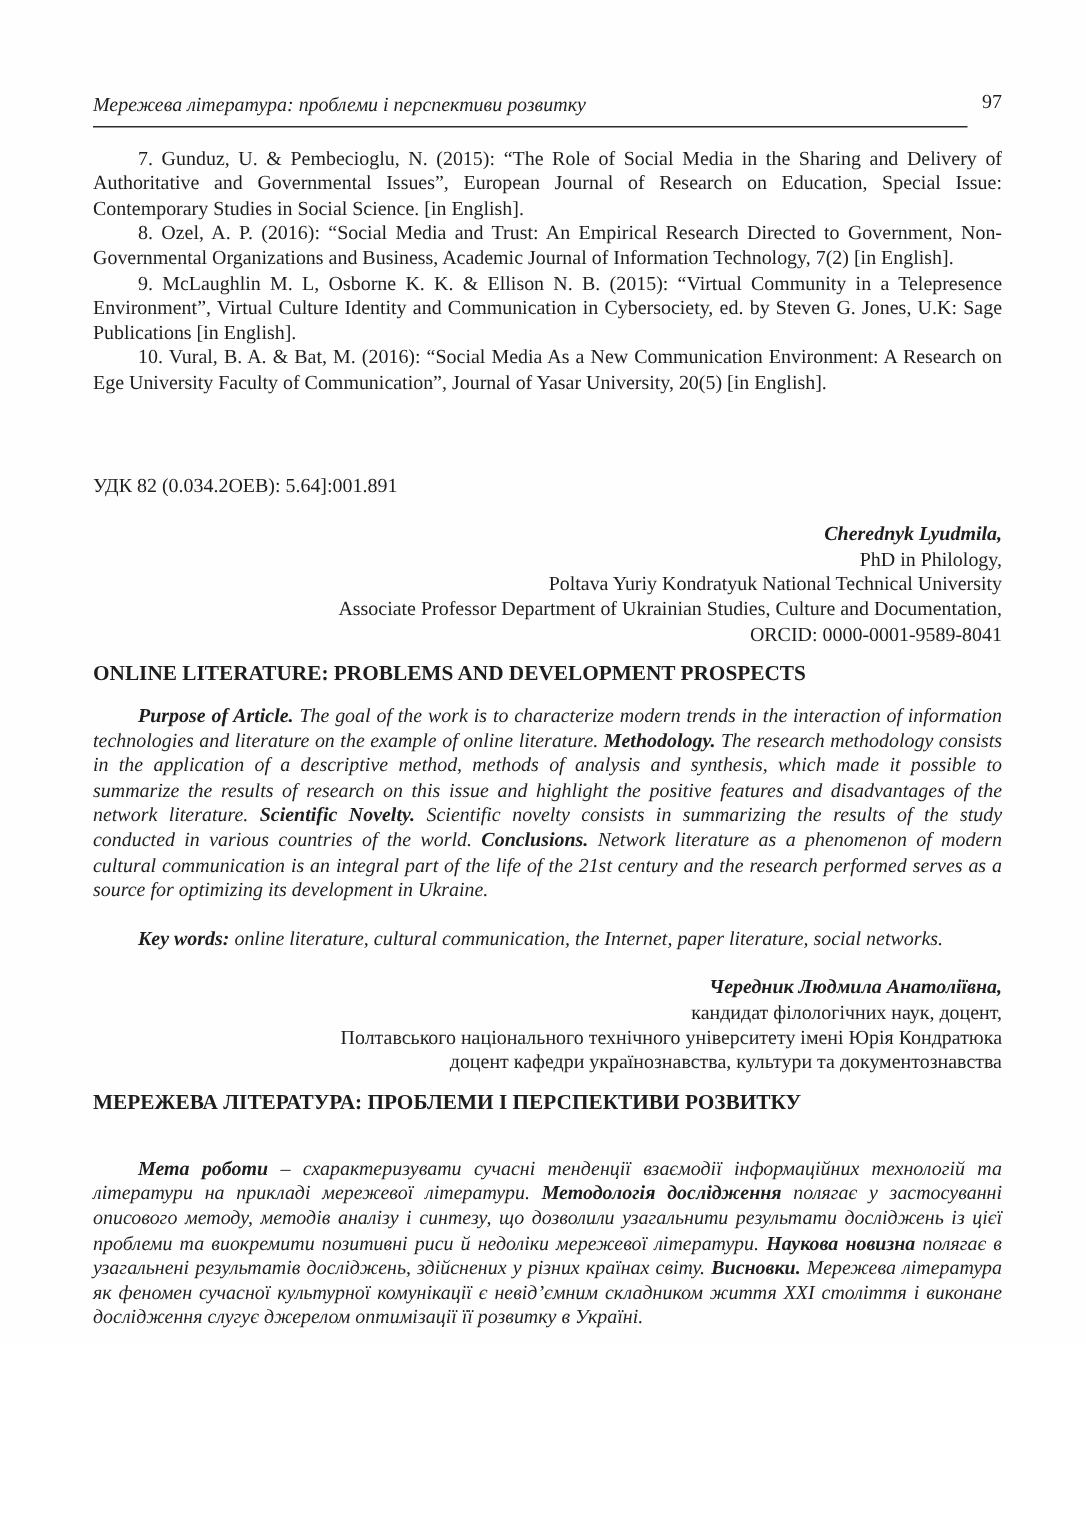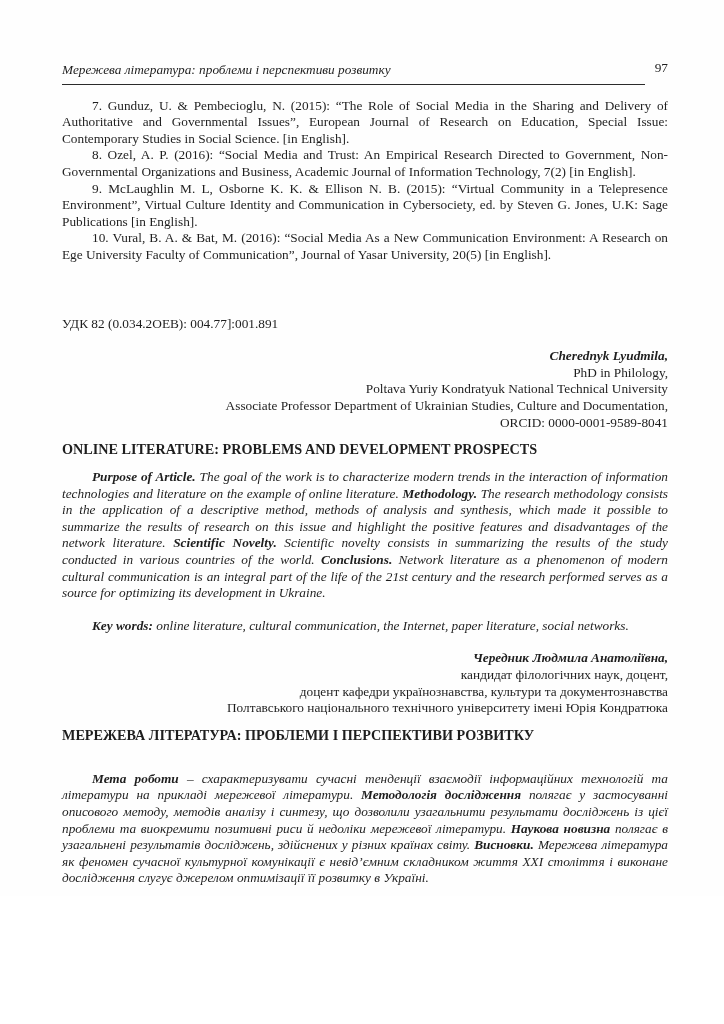--- a/index.html
+++ b/index.html
@@ -82,21 +82,21 @@
       <div class="rh-page">97</div>
     </div>
 
     <div class="refs">
       <p class="ref">7. Gunduz, U. &amp; Pembecioglu, N. (2015): “The Role of Social Media in the Sharing and Delivery of Authoritative and Governmental Issues”, European Journal of Research on Education, Special Issue: Contemporary Studies in Social Science. [in English].</p>
       <p class="ref">8. Ozel, A. P. (2016): “Social Media and Trust: An Empirical Research Directed to Government, Non-Governmental Organizations and Business, Academic Journal of Information Technology, 7(2) [in English].</p>
       <p class="ref">9. McLaughlin M. L, Osborne K. K. &amp; Ellison N. B. (2015): “Virtual Community in a Telepresence Environment”, Virtual Culture Identity and Communication in Cybersociety, ed. by Steven G. Jones, U.K: Sage Publications [in English].</p>
       <p class="ref">10. Vural, B. A. &amp; Bat, M. (2016): “Social Media As a New Communication Environment: A Research on Ege University Faculty of Communication”, Journal of Yasar University, 20(5) [in English].</p>
     </div>
 
-    <p class="udc">УДК 82 (0.034.2ОЕВ): 004.77]:001.891</p>
+    <p class="udc">УДК 82 (0.034.2ОЕВ): 5.64]:001.891</p>
 
     <div class="author-block">
       <div class="author-name">Cherednyk Lyudmila,</div>
       <div>PhD in Philology,</div>
       <div>Poltava Yuriy Kondratyuk National Technical University</div>
       <div>Associate Professor Department of Ukrainian Studies, Culture and Documentation,</div>
       <div>ORCID: 0000-0001-9589-8041</div>
     </div>
 
     <p class="article-title">ONLINE LITERATURE: PROBLEMS AND DEVELOPMENT PROSPECTS</p>
@@ -105,22 +105,22 @@
       <span class="bi">Purpose of Article.</span><span> The goal of the work is to characterize modern trends in the interaction of information technologies and literature on the example of online literature. </span><span class="bi">Methodology.</span><span> The research methodology consists in the application of a descriptive method, methods of analysis and synthesis, which made it possible to summarize the results of research on this issue and highlight the positive features and disadvantages of the network literature. </span><span class="bi">Scientific Novelty.</span><span> Scientific novelty consists in summarizing the results of the study conducted in various countries of the world. </span><span class="bi">Conclusions.</span><span> Network literature as a phenomenon of modern cultural communication is an integral part of the life of the 21st century and the research performed serves as a source for optimizing its development in Ukraine.</span>
     </p>
 
     <p class="keywords">
       <span class="bi">Key words:</span><span> online literature, cultural communication, the Internet, paper literature, social networks.</span>
     </p>
 
     <div class="author-block">
       <div class="author-name">Чередник Людмила Анатоліївна,</div>
       <div>кандидат філологічних наук, доцент,</div>
+      <div>Полтавського національного технічного університету імені Юрія Кондратюка</div>
       <div>доцент кафедри українознавства, культури та документознавства</div>
-      <div>Полтавського національного технічного університету імені Юрія Кондратюка</div>
     </div>
 
     <p class="article-title">МЕРЕЖЕВА ЛІТЕРАТУРА: ПРОБЛЕМИ І ПЕРСПЕКТИВИ РОЗВИТКУ</p>
 
     <p class="abstract" style="margin-top:27px;">
       <span class="bi">Мета роботи</span><span> – схарактеризувати сучасні тенденції взаємодії інформаційних технологій та літератури на прикладі мережевої літератури. </span><span class="bi">Методологія дослідження</span><span> полягає у застосуванні описового методу, методів аналізу і синтезу, що дозволили узагальнити результати досліджень із цієї проблеми та виокремити позитивні риси й недоліки мережевої літератури. </span><span class="bi">Наукова новизна</span><span> полягає в узагальнені результатів досліджень, здійснених у різних країнах світу. </span><span class="bi">Висновки.</span><span> Мережева література як феномен сучасної культурної комунікації є невід’ємним складником життя XXI століття і виконане дослідження слугує джерелом оптимізації її розвитку в Україні.</span>
     </p>
 
     <p class="keywords" style="margin-top:14px;">
       <span class="bi">Ключові слова</span><span>: мережева література, культурна комунікація, Інтернет, класична література, соціальні мережі.</span>

